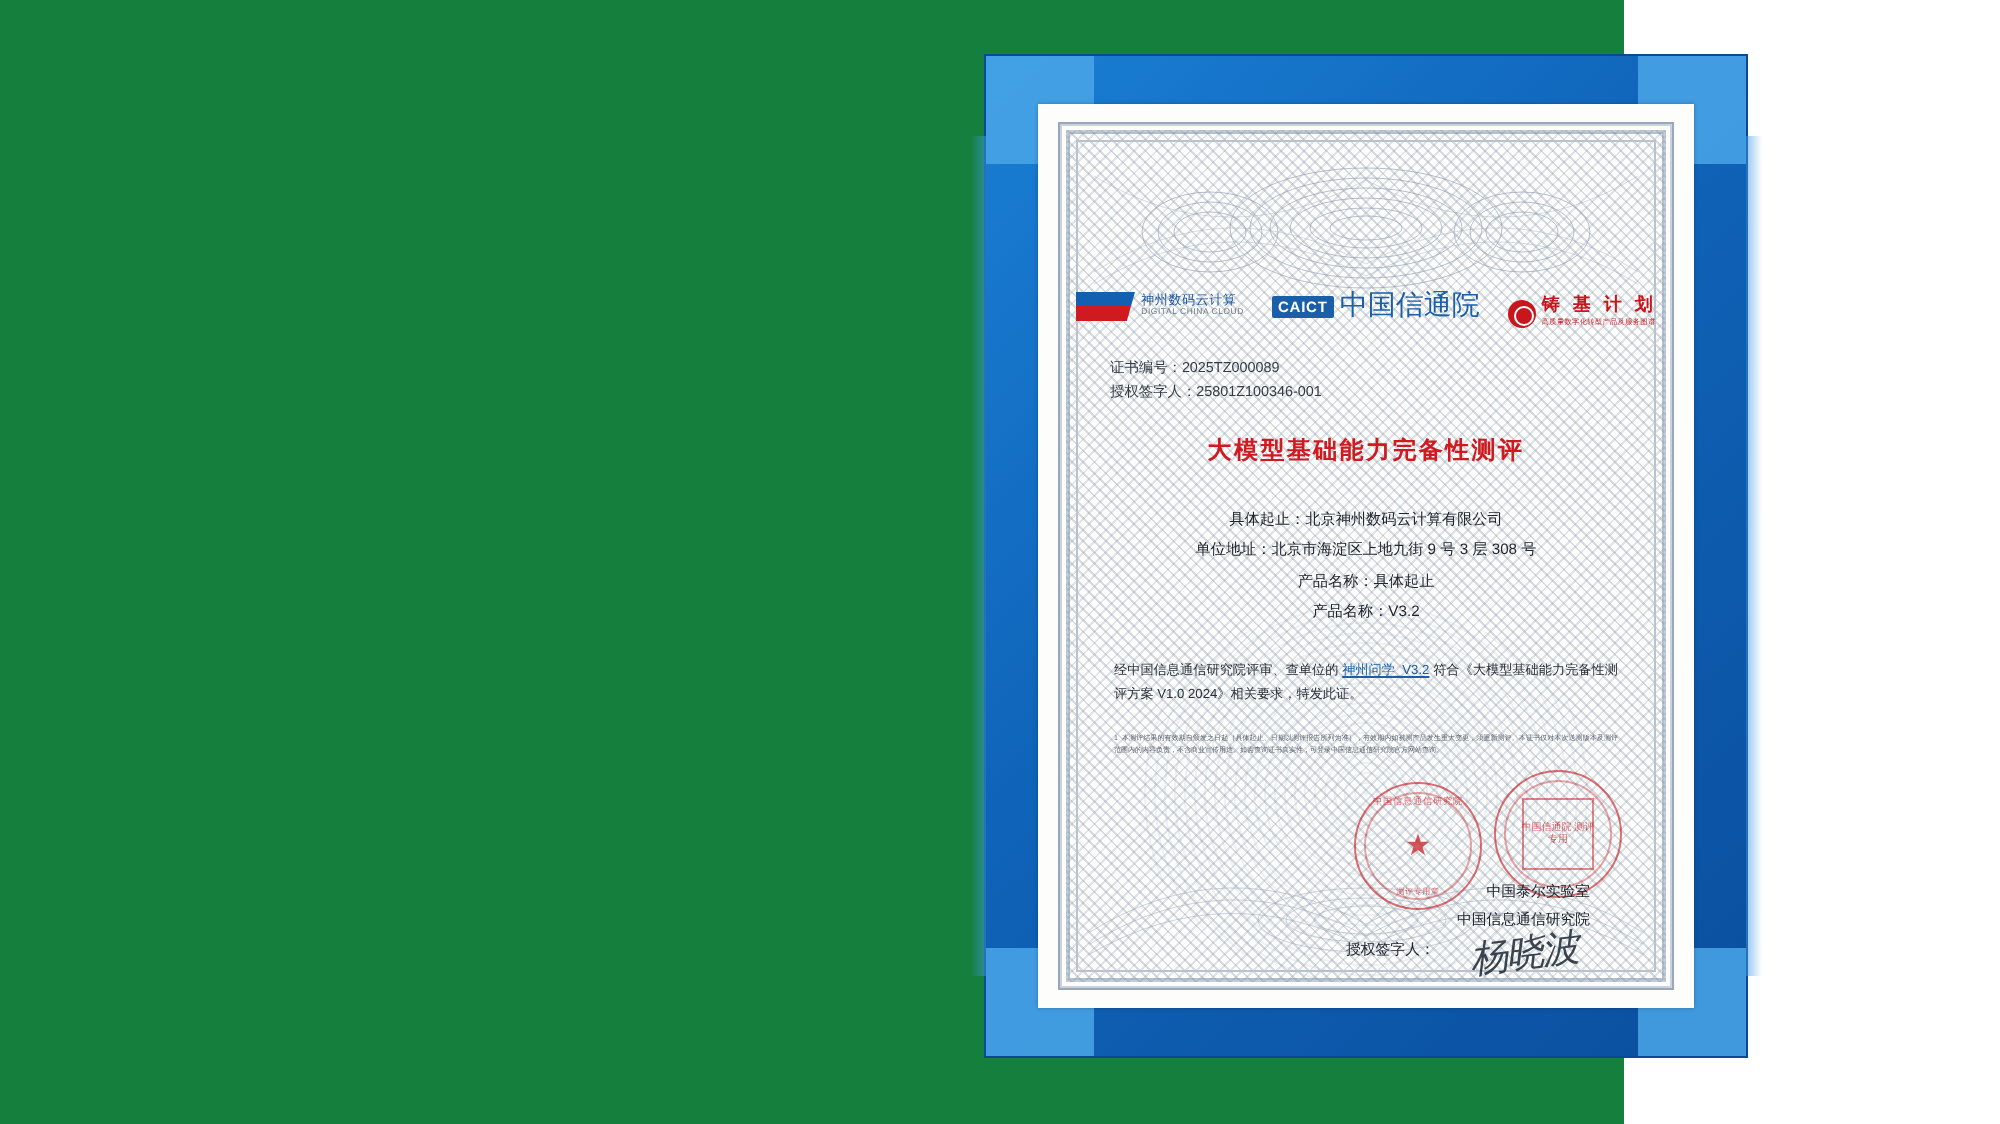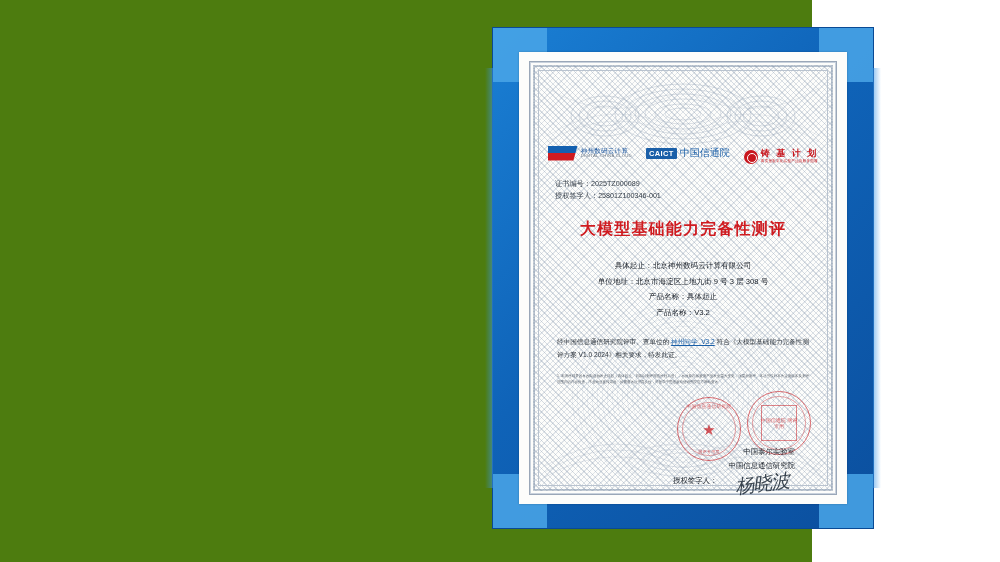--- a/index.html
+++ b/index.html
@@ -9,21 +9,21 @@
     height: 562px;
     overflow: hidden;
     background: #ffffff;
     font-family: "Liberation Sans", sans-serif;
   }
 
   #stage {
     position: relative;
     width: 812px;
     height: 562px;
-    background: #4d7c0f;
+    background: #15803d;
   }
 
   
   .cert-outer {
     position: absolute;
     left: 493px;
     top: 28px;
     width: 380px;
     height: 500px;
     background: linear-gradient(135deg, #1a7fd4 0%, #0f63b8 45%, #0b4f9e 100%);
@@ -154,21 +154,21 @@
   .logo-caict .caict-box {
     font-size: 7.5px;
     font-weight: bold;
     color: #ffffff;
     background: #1a5fa8;
     padding: 1px 3px;
     letter-spacing: .4px;
     border-radius: 1px;
   }
   .logo-caict .caict-cn {
-    font-size: 10px;
+    font-size: 14px;
     color: #1a5fa8;
     white-space: nowrap;
     font-family: Liberation Mono, monospace;
   }
 
   .logo-zhuji { display:flex; align-items:flex-end; gap:3px; }
   .logo-zhuji .seal {
     width: 14px; height: 14px; border-radius: 50%;
     background: #c8161d;
     position: relative;
@@ -195,21 +195,21 @@
     text-align: center;
   }
   .title-line1 {
     font-size: 13.5px;
     font-weight: bold;
     color: #cf1b20;
     letter-spacing: 1.2px;
     line-height: 1.6;
   }
   .title-line2 {
-    font-size: 16px;
+    font-size: 12px;
     font-weight: bold;
     color: #cf1b20;
     letter-spacing: 1.2px;
     line-height: 1.6;
     margin-top: 3px;
   }
 
   .fields {
     margin-top: 16px;
     text-align: center;

